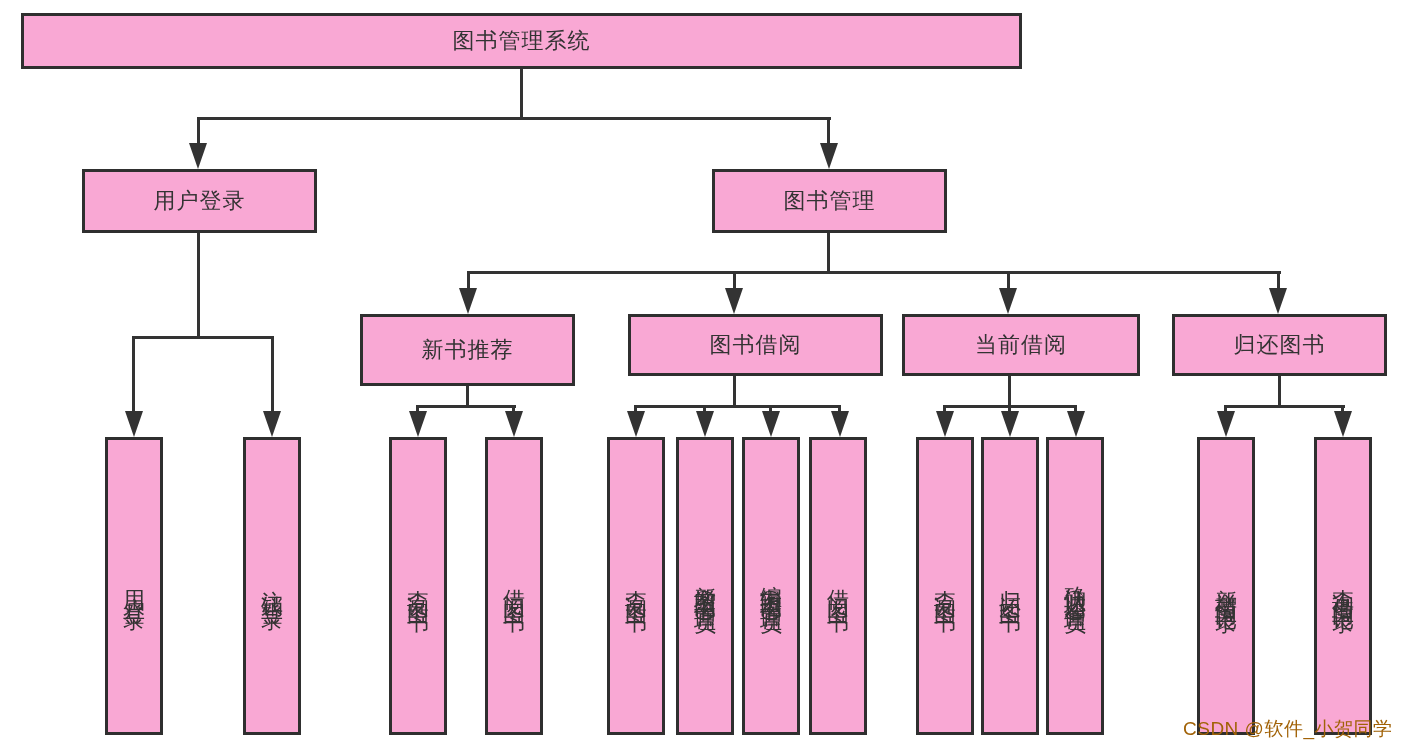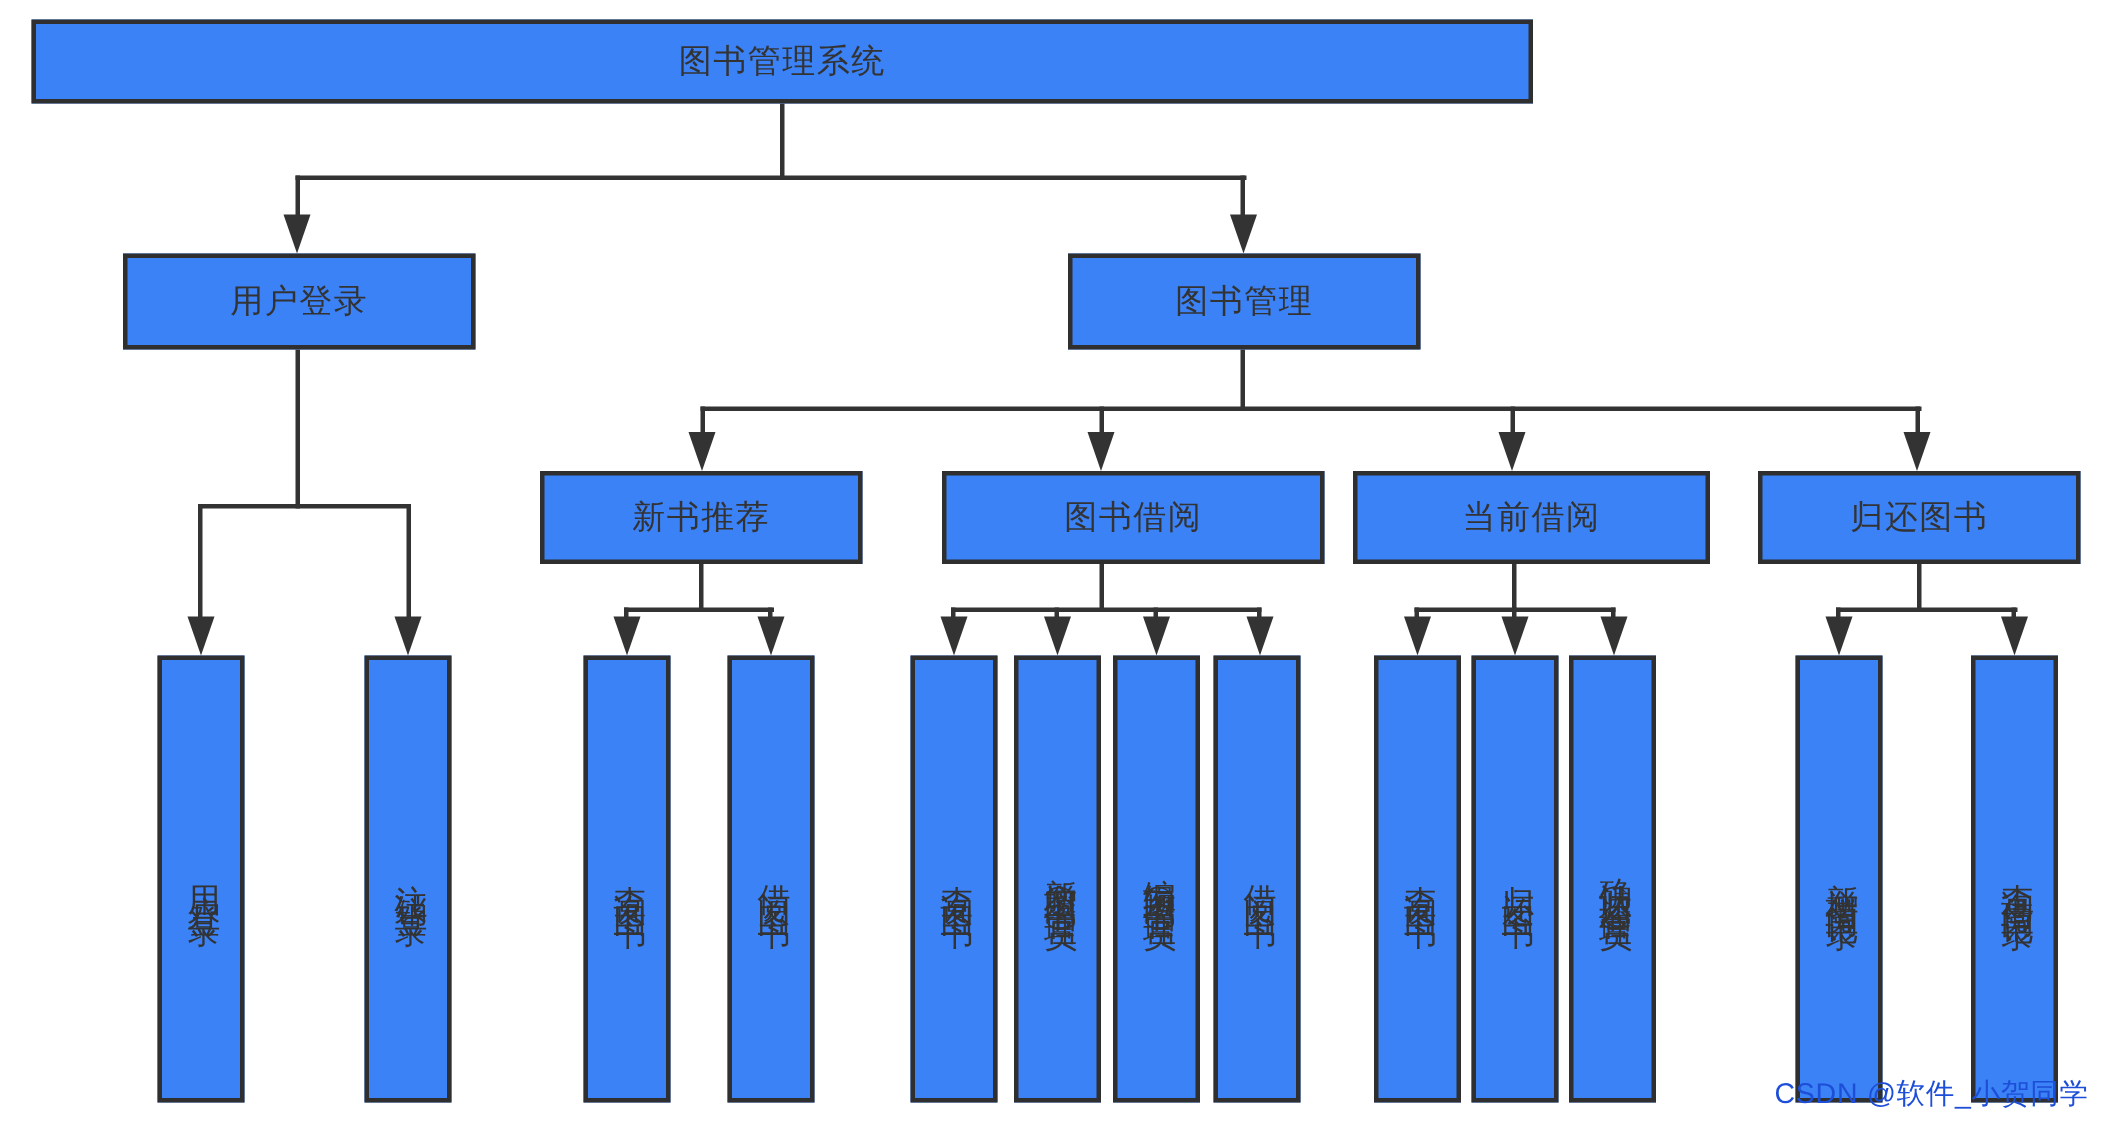--- a/index.html
+++ b/index.html
@@ -8,29 +8,28 @@
     width: 1405px;
     height: 747px;
     background: #ffffff;
     overflow: hidden;
     font-family: "Liberation Sans", "DejaVu Sans", sans-serif;
   }
   .box {
     position: absolute;
     box-sizing: border-box;
     border: 3px solid #2f2f2f;
-    background: #3b82f6;
+    background: #f9a8d4;
     display: flex;
     align-items: center;
     justify-content: center;
     color: #333333;
     font-size: 22px;
     letter-spacing: 1px;
     z-index: 2;
-    font-family: Liberation Mono, monospace;
   }
   .box.leaf { width: 58px; top: 437px; height: 298px; }
   .vtext {
     writing-mode: vertical-rl;
     line-height: 1;
     letter-spacing: 7px;
     font-size: 22px;
     color: #333333;
   }
   .line { position: absolute; background: #333333; z-index: 1; }
@@ -40,21 +39,21 @@
     border-left: 9px solid transparent;
     border-right: 9px solid transparent;
     border-top: 26px solid #333333;
     z-index: 1;
   }
   .watermark {
     position: absolute;
     left: 1183px;
     top: 716px;
     font-size: 19px;
-    color: #1d4ed8;
+    color: #a16207;
     letter-spacing: 0.5px;
     white-space: nowrap;
     z-index: 3;
   }
 </style>
 </head>
 <body>
 
 <div class="canvas">
 
@@ -87,21 +86,21 @@
   <div class="line" style="left:467px; top:271px; width:814px; height:3px;"></div>
   <div class="line" style="left:467px; top:271px; width:3px; height:20px;"></div>
   <div class="line" style="left:733px; top:271px; width:3px; height:20px;"></div>
   <div class="line" style="left:1007px; top:271px; width:3px; height:20px;"></div>
   <div class="line" style="left:1277px; top:271px; width:3px; height:20px;"></div>
   <div class="arrow" style="left:459px; top:288px;"></div>
   <div class="arrow" style="left:725px; top:288px;"></div>
   <div class="arrow" style="left:999px; top:288px;"></div>
   <div class="arrow" style="left:1269px; top:288px;"></div>
 
-  <div class="box" style="left:360px; top:314px; width:215px; height:62px;">
+  <div class="box" style="left:360px; top:314px; width:215px; height:72px;">
     <span>新书推荐</span>
   </div>
   <div class="box" style="left:628px; top:314px; width:255px; height:62px;">
     <span>图书借阅</span>
   </div>
   <div class="box" style="left:902px; top:314px; width:238px; height:62px;">
     <span>当前借阅</span>
   </div>
   <div class="box" style="left:1172px; top:314px; width:215px; height:62px;">
     <span>归还图书</span>

